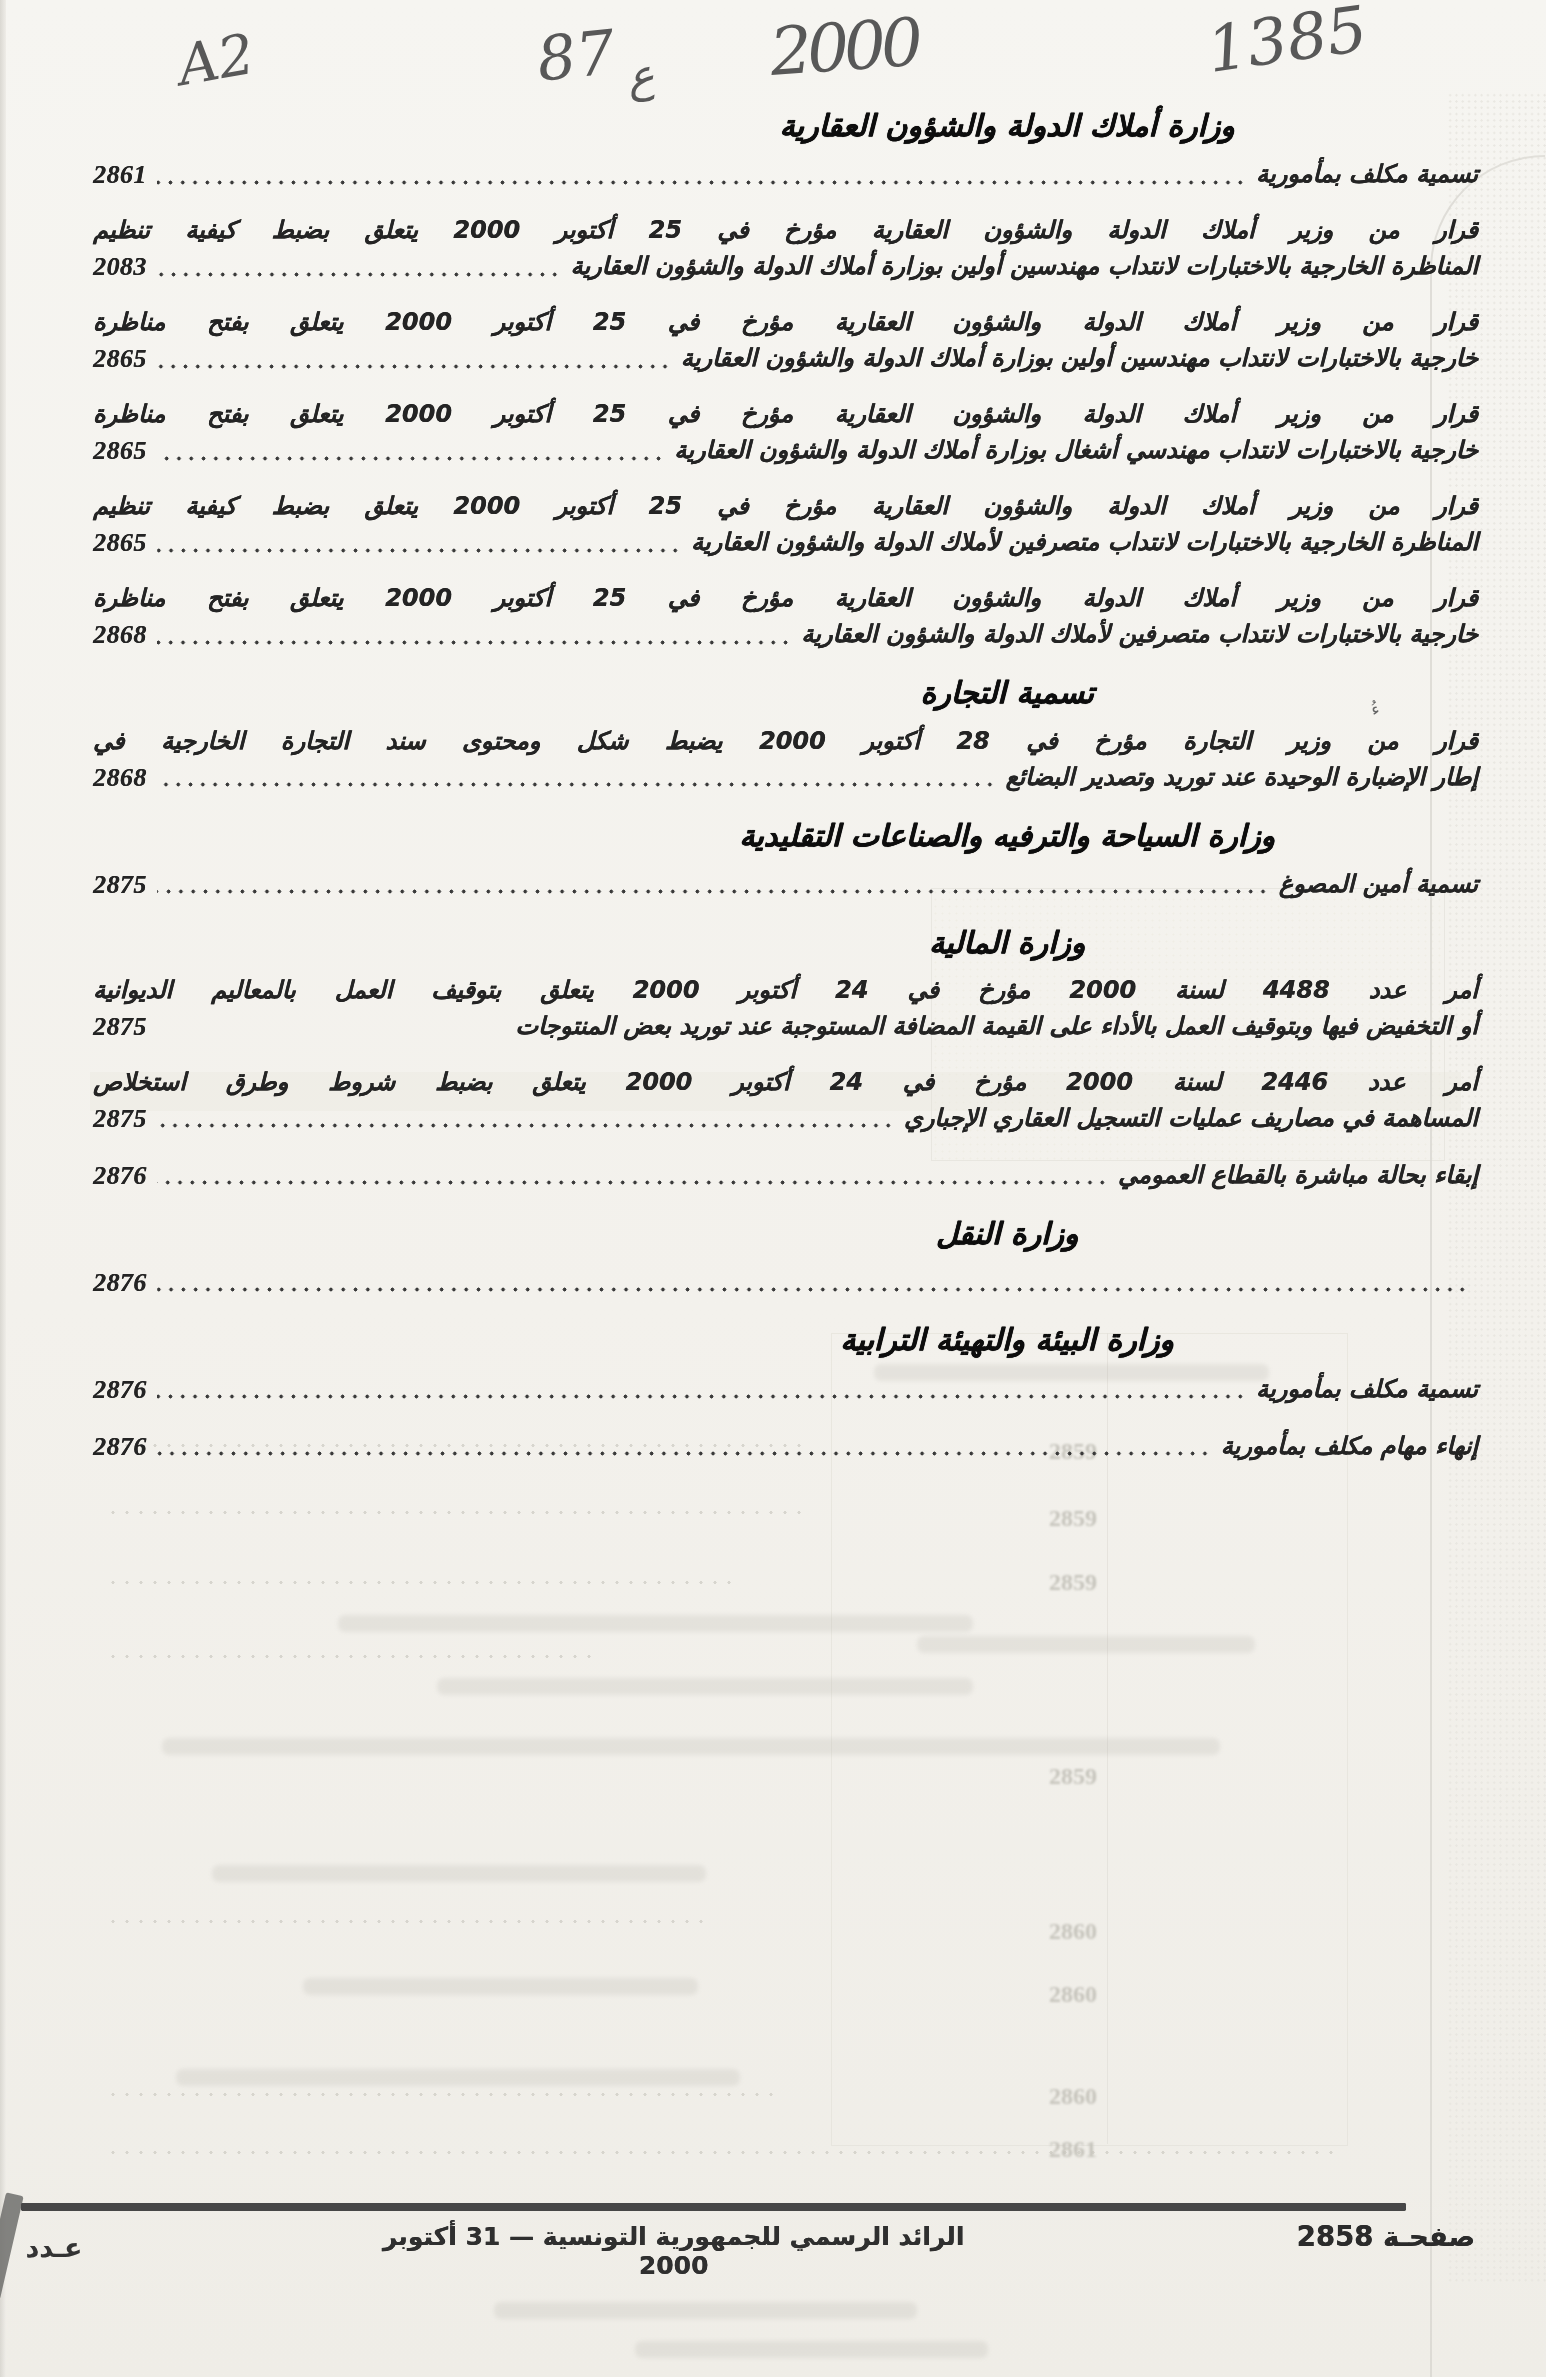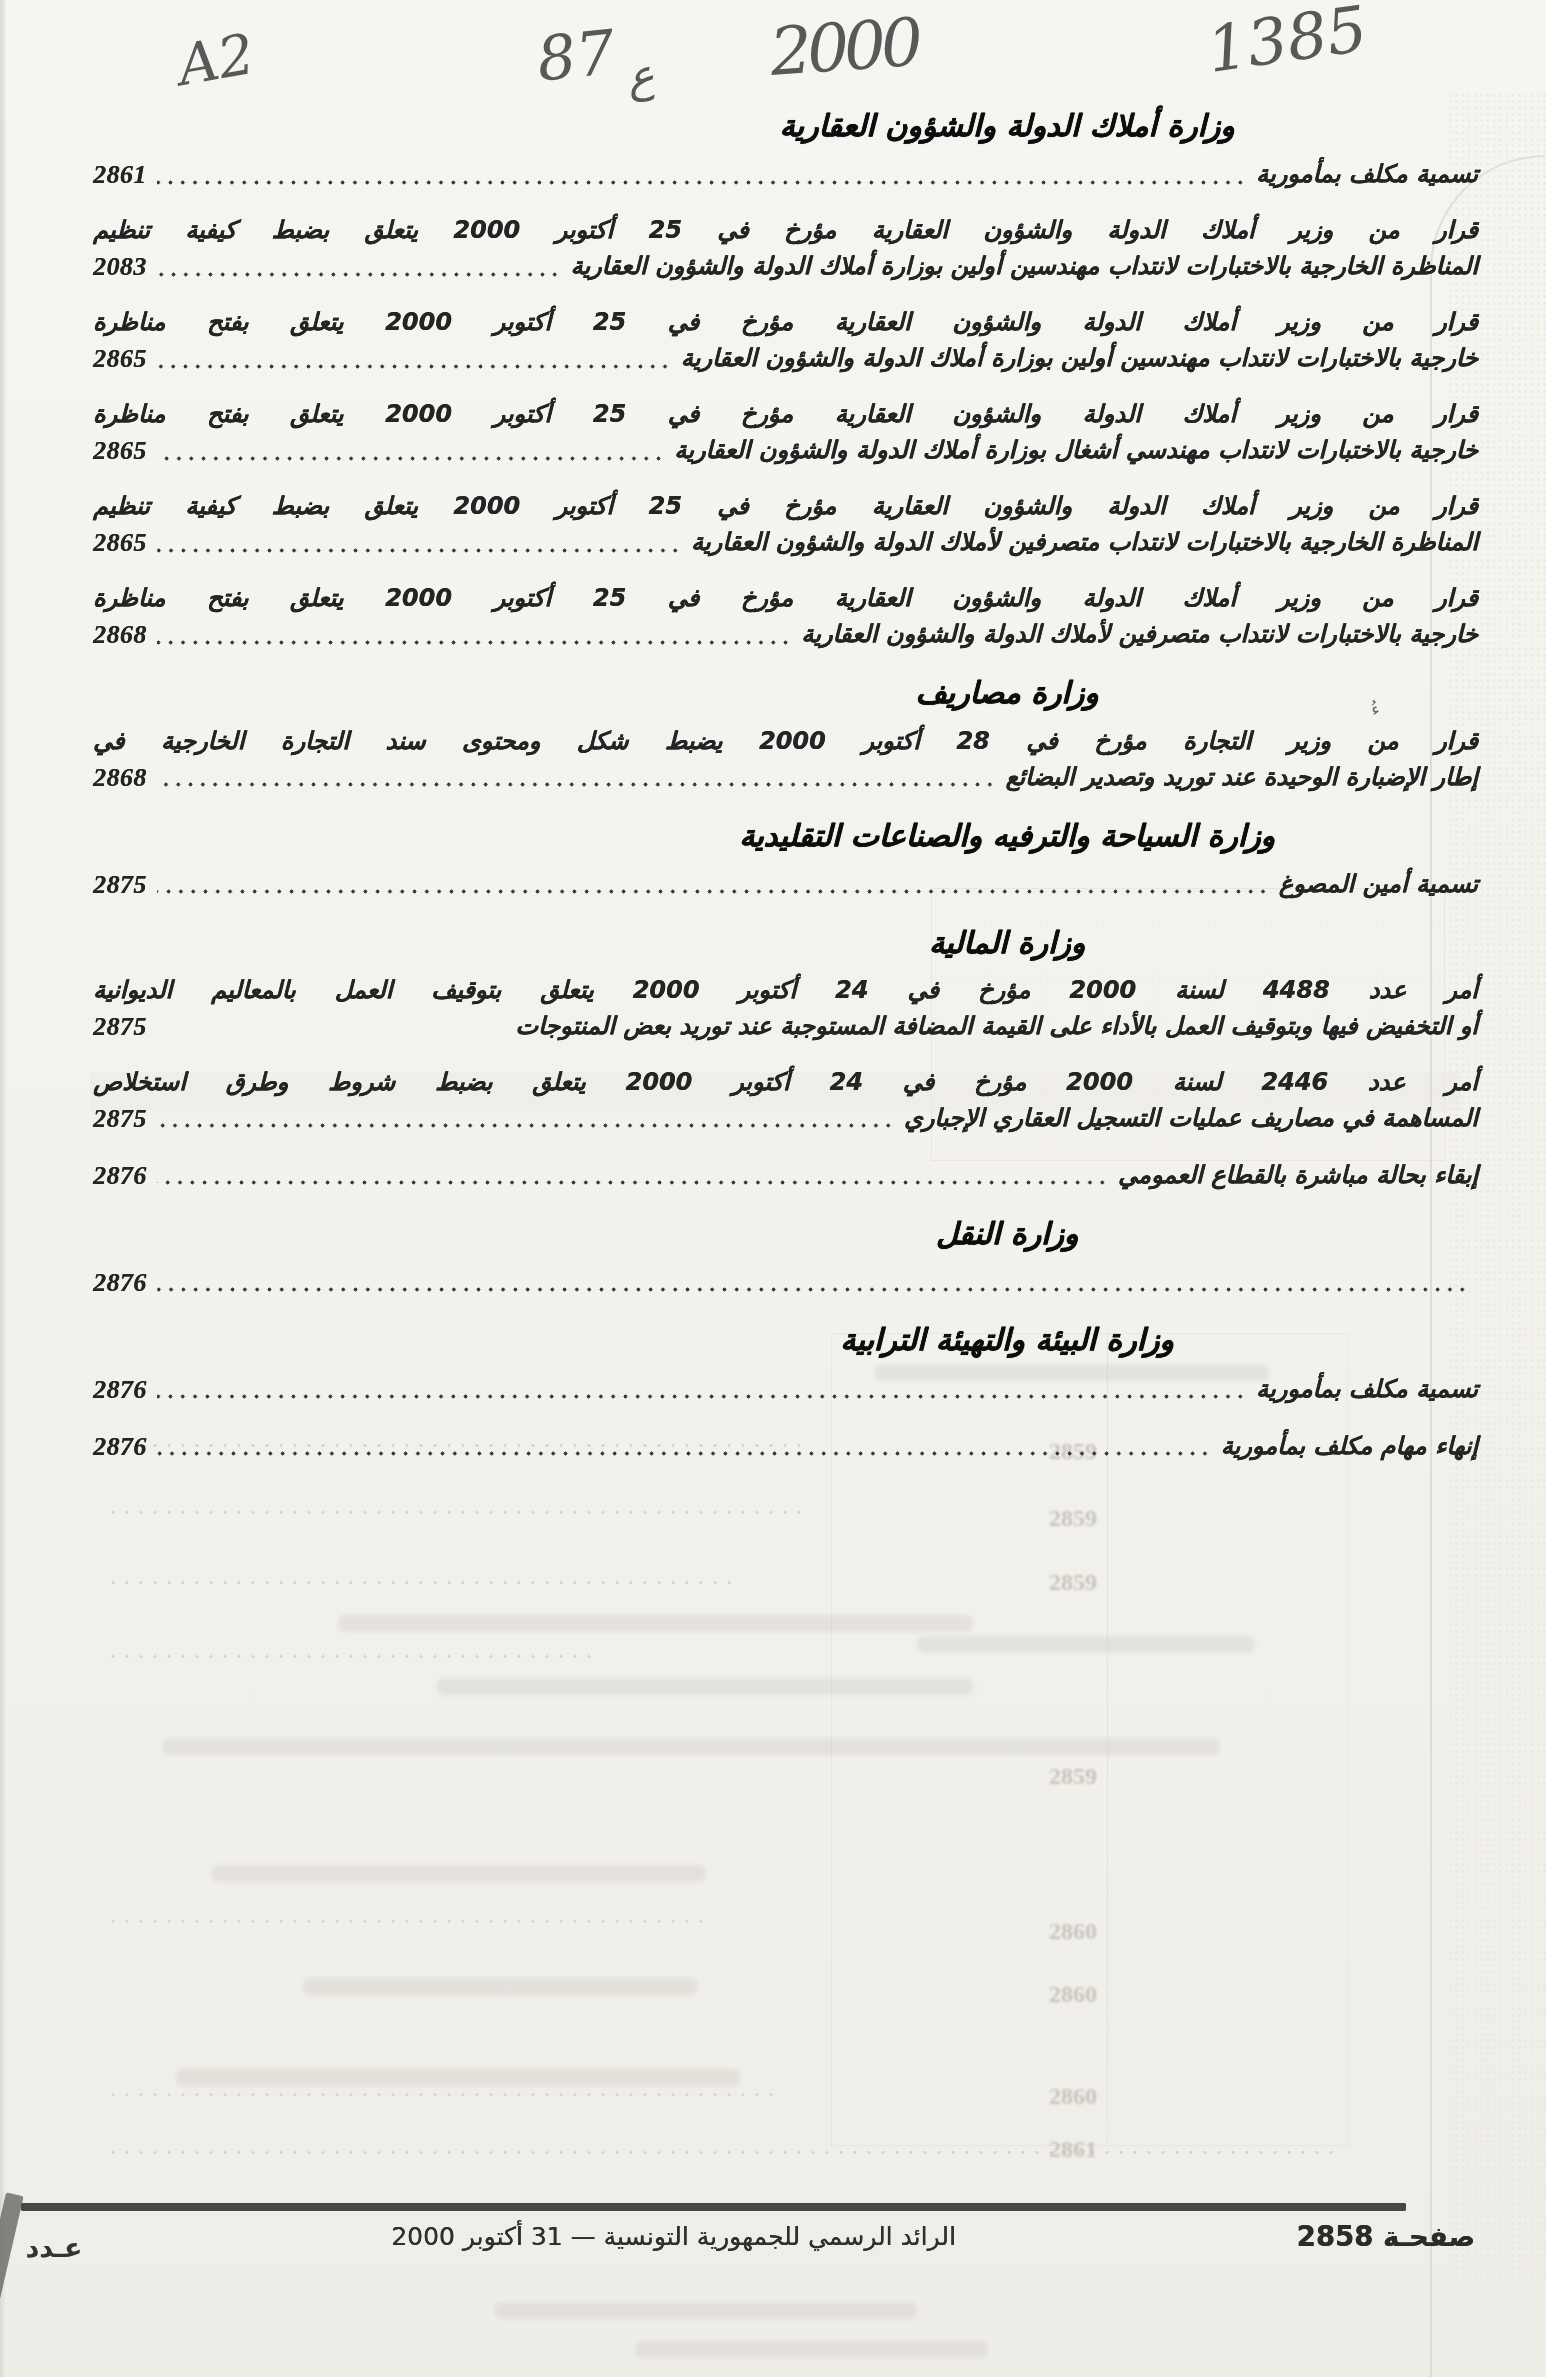--- a/index.html
+++ b/index.html
@@ -61,21 +61,21 @@
   .num{font-family:"Liberation Serif",serif;font-size:26px;font-weight:bold;
       letter-spacing:0.4px;color:#242424;transform:translateY(0.7px);}
 
   
   .footer-rule{position:absolute;left:21px;top:2203px;width:1385px;height:7.8px;
       background:#474747;border-radius:1.4px;z-index:2;}
   .footer-page{position:absolute;left:1292px;top:2220px;width:183px;z-index:2;
       direction:rtl;white-space:nowrap;font-size:27.5px;font-weight:bold;color:#2b2b2b;
       text-shadow:0.4px 0 0 currentColor;}
   .footer-journal{position:absolute;left:381px;top:2222px;width:585px;z-index:2;
-      direction:rtl;text-align:center;font-size:25px;font-weight:normal;color:#2f2f2f;
+      direction:rtl;text-align:center;font-size:25px;font-weight:bold;color:#2f2f2f;
       text-shadow:0.3px 0 0 currentColor;}
   .footer-issue{position:absolute;left:25.4px;top:2232px;z-index:2;
       font-size:27px;font-weight:bold;color:#333;direction:rtl;text-align:center;}
 </style>
 </head>
 <body>
 
 <div class="page">
 
   <div class="bleed">
@@ -164,21 +164,21 @@
         </div>
       </div>
       <div class="entry">
         <div class="line fill">قرار من وزير أملاك الدولة والشؤون العقارية مؤرخ في 25 أكتوبر 2000 يتعلق بفتح مناظرة</div>
         <div class="line flexed">
           <span class="t">خارجية بالاختبارات لانتداب متصرفين لأملاك الدولة والشؤون العقارية</span>
           <span class="leader"></span>
           <span class="num">2868</span>
         </div>
       </div>
-      <div class="heading">وزارة مصاريف</div>
+      <div class="heading">تسمية التجارة</div>
       <div class="entry">
         <div class="line fill">قرار من وزير التجارة مؤرخ في 28 أكتوبر 2000 يضبط شكل ومحتوى سند التجارة الخارجية في</div>
         <div class="line flexed">
           <span class="t">إطار الإضبارة الوحيدة عند توريد وتصدير البضائع</span>
           <span class="leader"></span>
           <span class="num">2868</span>
         </div>
       </div>
       <div class="heading">وزارة السياحة والترفيه والصناعات التقليدية</div>
       <div class="entry">

